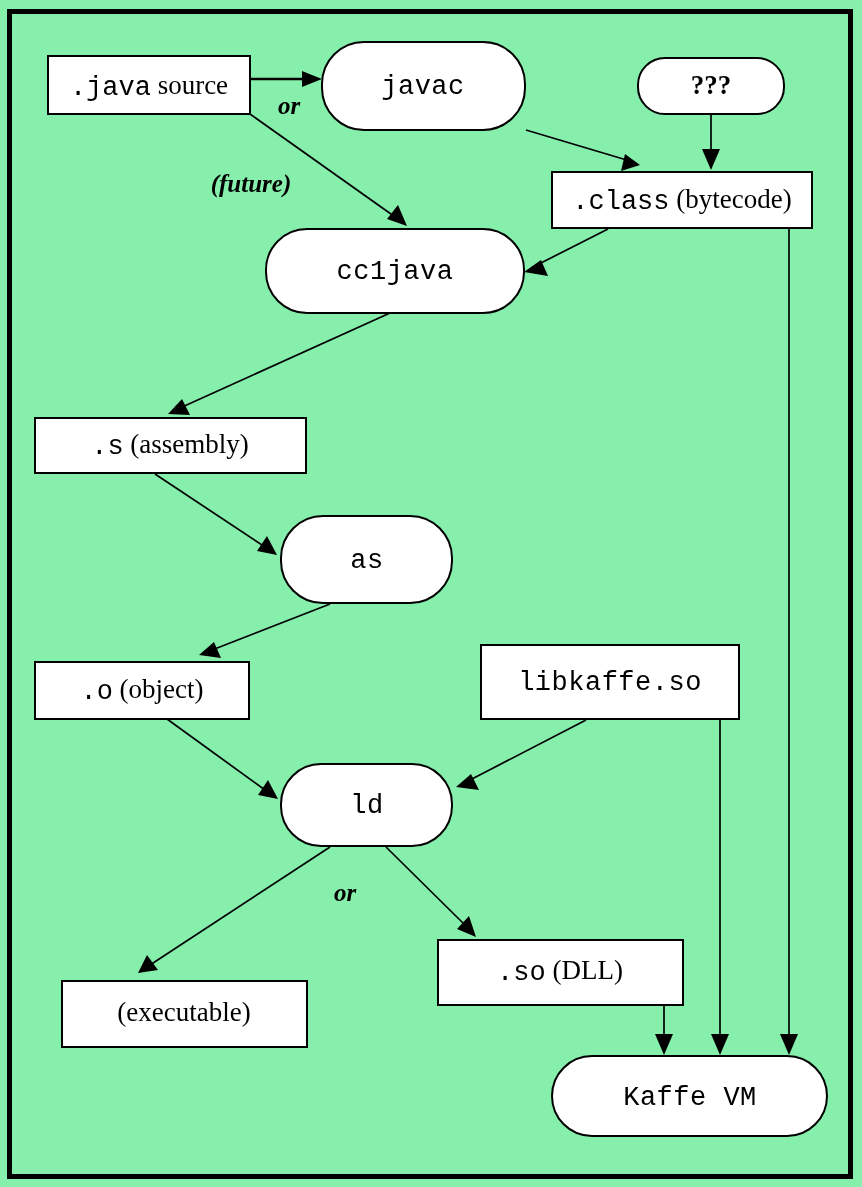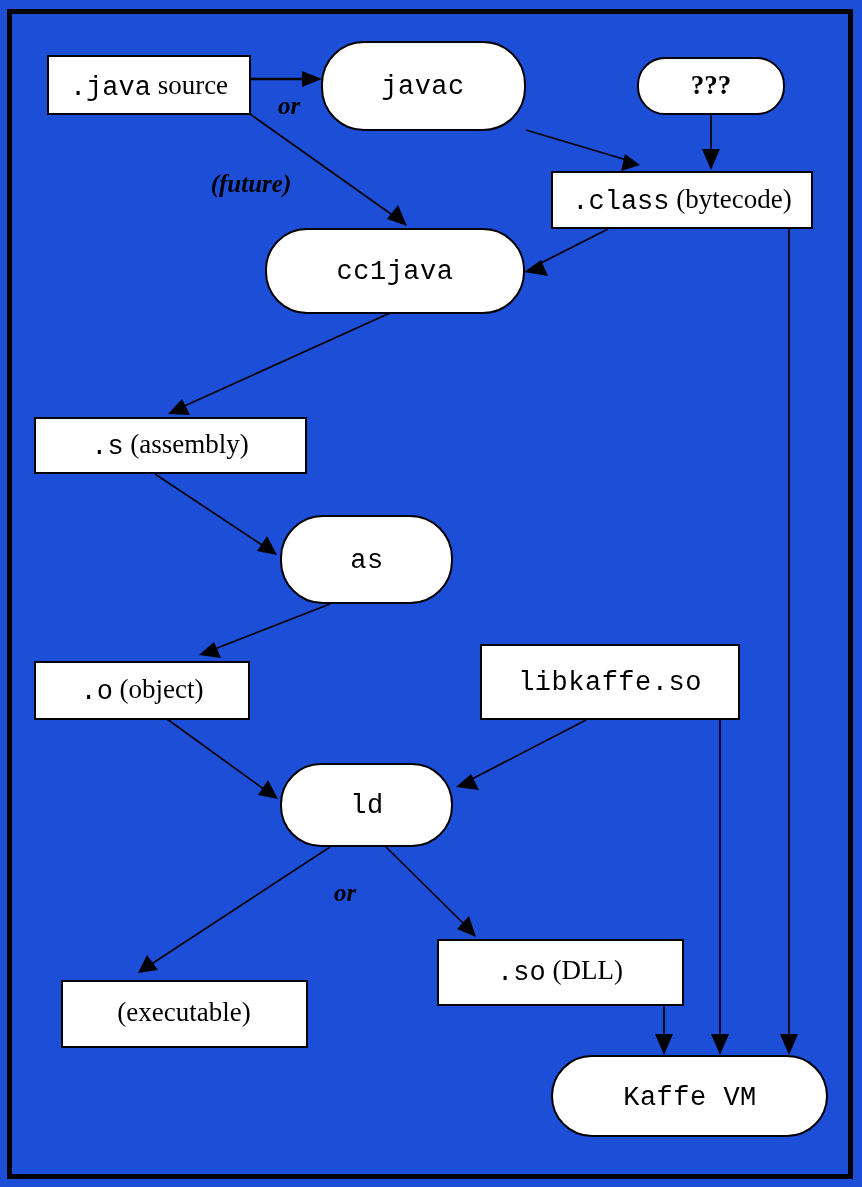--- a/index.html
+++ b/index.html
@@ -4,21 +4,21 @@
 <style>
   html, body {
     margin: 0;
     padding: 0;
     background: #ffffff;
   }
   #diagram-root {
     position: relative;
     width: 862px;
     height: 1187px;
-    background: #1d4ed8;
+    background: #86efac;
     font-family: "Liberation Serif", serif;
     overflow: hidden;
   }
   svg#flow {
     position: absolute;
     left: 0;
     top: 0;
     width: 862px;
     height: 1187px;
     display: block;

